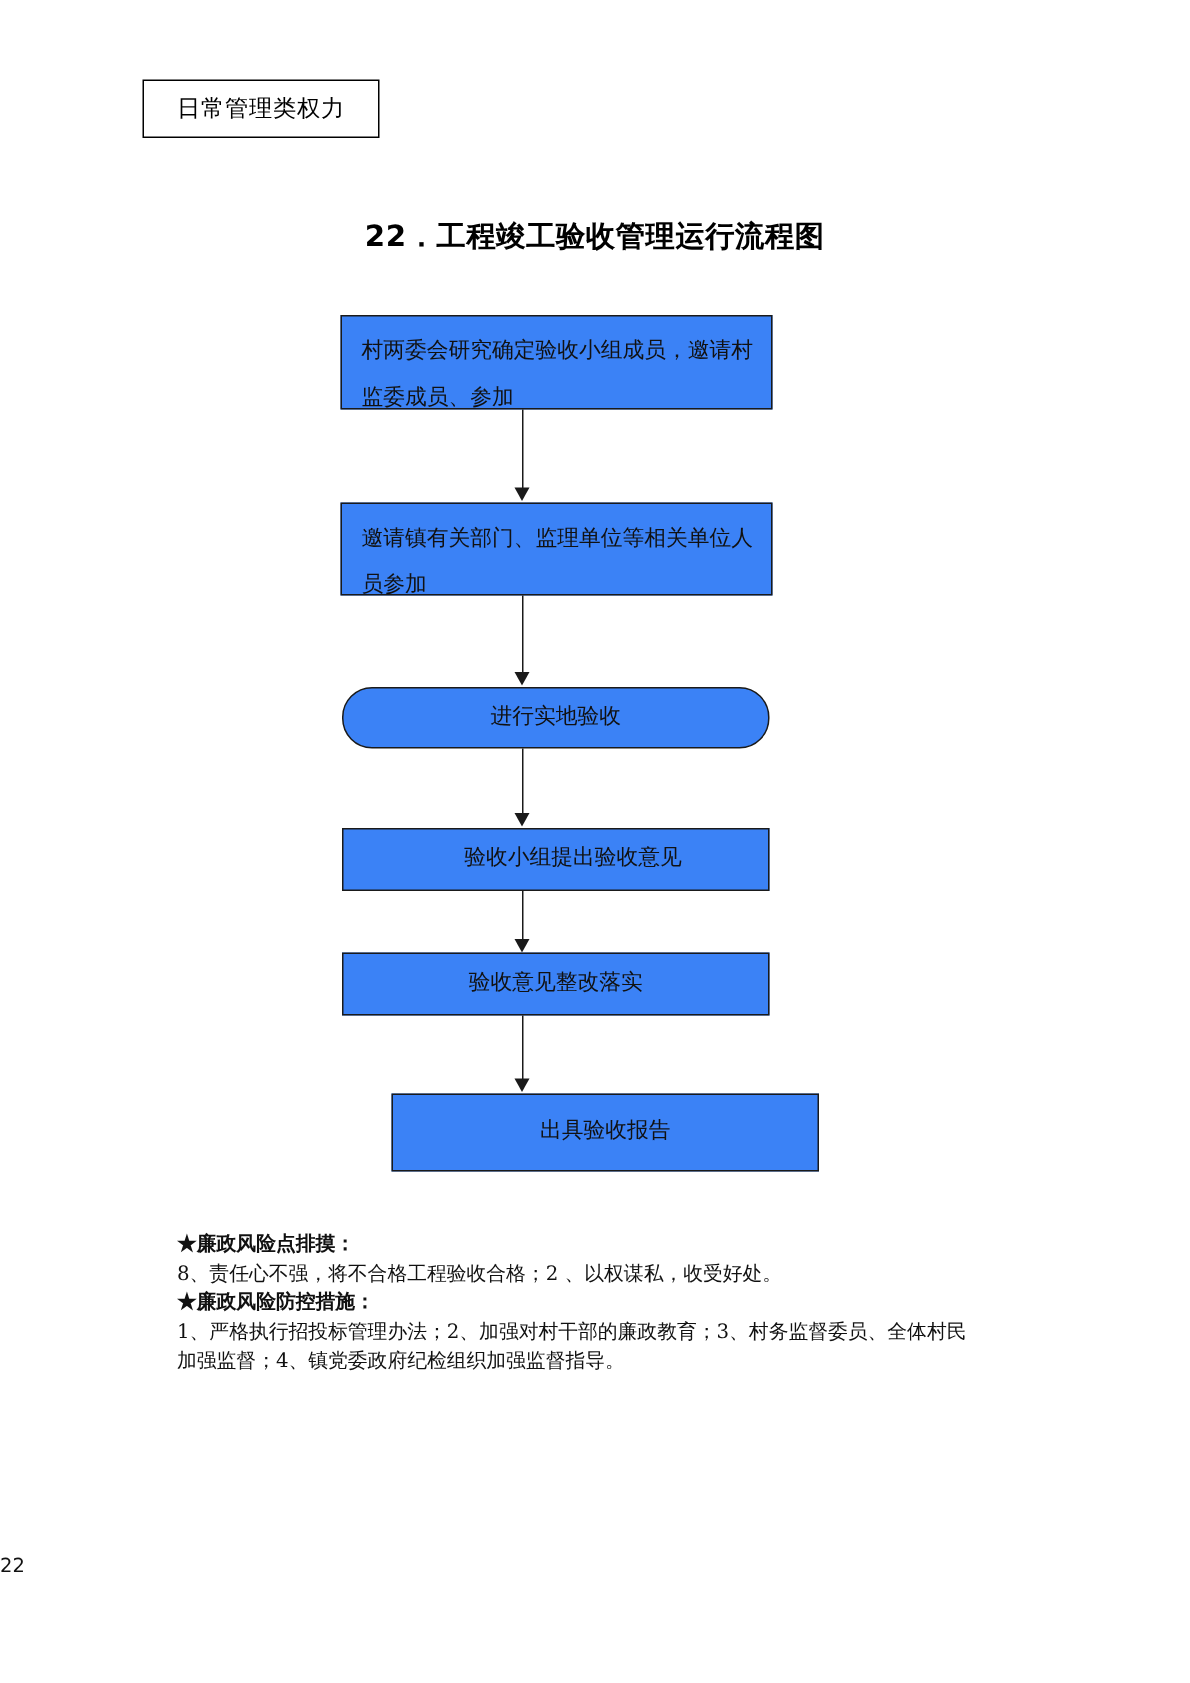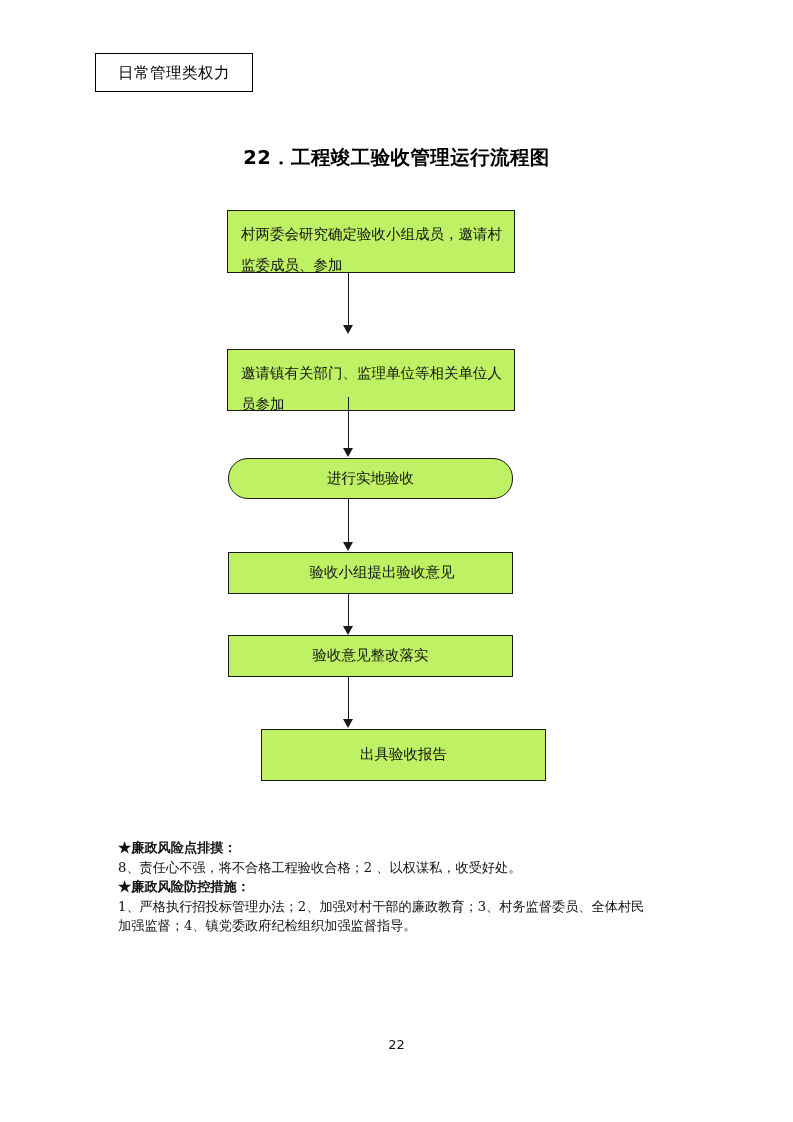--- a/index.html
+++ b/index.html
@@ -59,21 +59,21 @@
     position: absolute;
     left: 0;
     top: 0;
     width: 793px;
     height: 1122px;
   }
   .node {
     position: absolute;
     border: 1.5px solid #1a1a1a;
     box-sizing: border-box;
-    background: #bef264;
+    background: #3b82f6;
     font-family: "DejaVu Serif", "Liberation Serif", serif;
     font-size: 14.5px;
     line-height: 31px;
     color: #111;
   }
   .node.centered {
     display: flex;
     align-items: center;
     justify-content: center;
     line-height: 1.2;
@@ -81,21 +81,21 @@
   .node.left-text {
     padding: 8px 12px 8px 13px;
     text-align: left;
   }
   .node .txt {
     display: block;
   }
 
   
   .node-1 { left: 227px; top: 210px;  width: 288px; height: 63px; }
-  .node-2 { left: 227px; top: 349px;  width: 288px; height: 62px; }
+  .node-2 { left: 227px; top: 335px;  width: 288px; height: 62px; }
   .node-3 { left: 228px; top: 458px;  width: 285px; height: 41px; border-radius: 20px; }
   .node-4 { left: 228px; top: 552px;  width: 285px; height: 42px; padding-left: 23px; }
   .node-5 { left: 228px; top: 635px;  width: 285px; height: 42px; }
   .node-6 { left: 228px; top: 729px;  width: 285px; height: 52px; margin-left: 33px; }
 
   
   .conn {
     position: absolute;
     width: 0;
     border-left: 1.6px solid #1a1a1a;
@@ -122,37 +122,36 @@
   
   .notes {
     position: absolute;
     left: 118px;
     top: 820px;
     width: 580px;
     font-family: "DejaVu Serif", "Liberation Serif", serif;
     font-size: 13.2px;
     line-height: 19.5px;
     color: #111;
-    margin-top: 18px;
   }
   .notes .note-line {
     display: block;
     white-space: pre-wrap;
   }
   .notes .heading {
     font-weight: 600;
   }
 
   
   .page-number {
     position: absolute;
     left: 0;
     top: 1037px;
     width: 793px;
-    text-align: center;
+    text-align: left;
     font-family: "DejaVu Sans", "Liberation Sans", sans-serif;
     font-size: 13px;
     color: #111;
   }
 </style>
 </head>
 <body>
 
 <div class="page">
 

